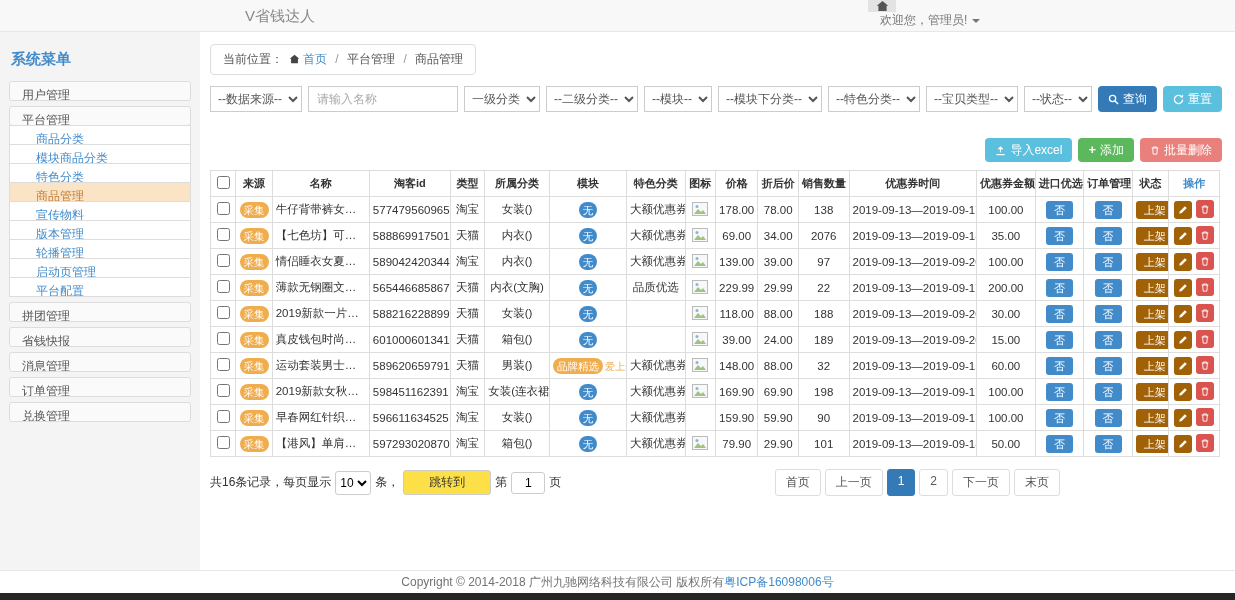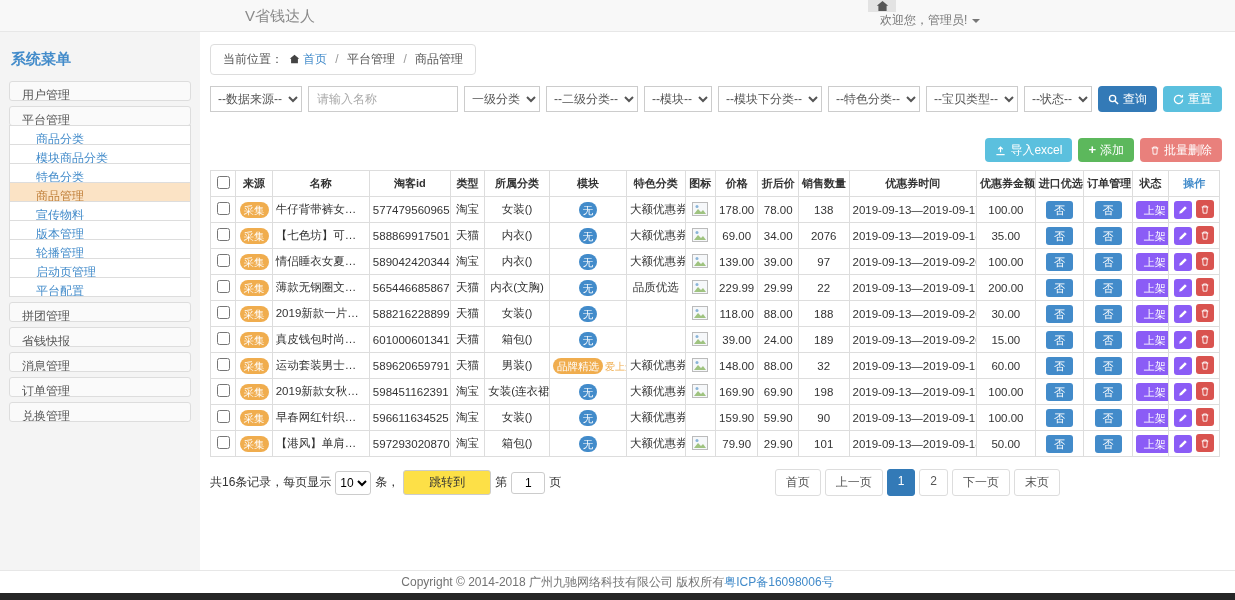--- a/index.html
+++ b/index.html
@@ -46,21 +46,21 @@
 .grid th{font-weight:bold;color:#333;font-size:11px;background:#fff;}
 .grid th:last-child{color:#428bca;}
 .grid td{font-size:11.5px;color:#333;}
 .cell-name{text-align:left;text-overflow:ellipsis;}
 .badge{display:inline-block;border-radius:8px;color:#fff;font-size:10.5px;padding:1px 4px;line-height:14px;}
 .badge-orange{background:#f0ad4e;}
 .badge-blue{background:#428bca;}
 .module-extra{color:#f0ad4e;margin-left:2px;font-size:10px;}
 .btn-mini{border:none;border-radius:3px;color:#fff;font-size:11px;padding:2px 8px;line-height:14px;}
 .btn-blue{background:#428bca;}
-.btn-green{background:#8b5cf6;}
+.btn-green{background:#a16207;}
 .btn-icon{width:18px;height:18px;border:none;border-radius:3px;display:inline-flex;align-items:center;justify-content:center;padding:0;margin:0 2px;line-height:0;}
 .btn-red{background:#d9534f;}
 .thumb{display:inline-block;line-height:0;}
 
 .table-footer{display:flex;justify-content:space-between;align-items:center;margin-top:12px;width:1010px;}
 .records-info{color:#333;display:flex;align-items:center;gap:4px;font-size:12px;}
 .page-size-select{height:24px;border:1px solid #ccc;border-radius:3px;background:#fff;font-size:12px;}
 .jump-btn{border:1px solid #ccc;border-radius:3px;padding:3px 25px;background:#fde047;color:#333;cursor:pointer;}
 .jump-input{width:34px;height:22px;border:1px solid #ccc;border-radius:3px;text-align:center;font-size:12px;}
 .pagination{display:flex;gap:4px;margin-right:160px;}

